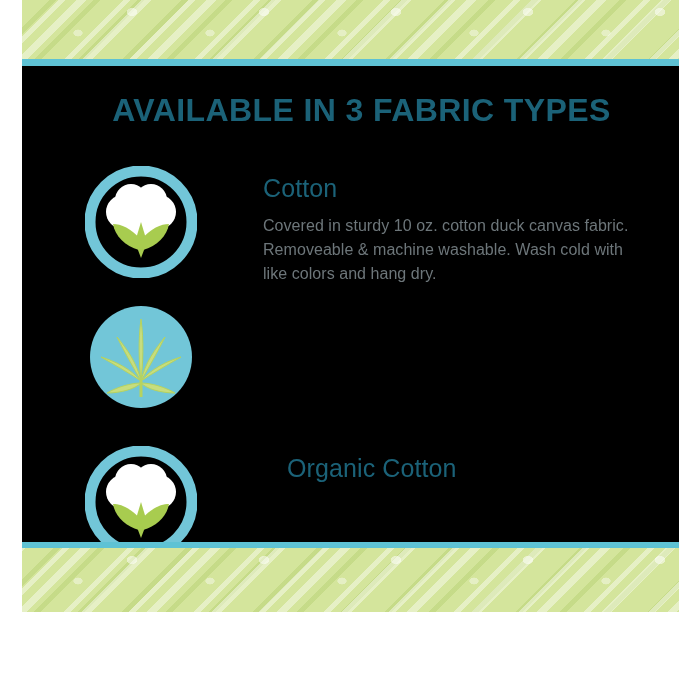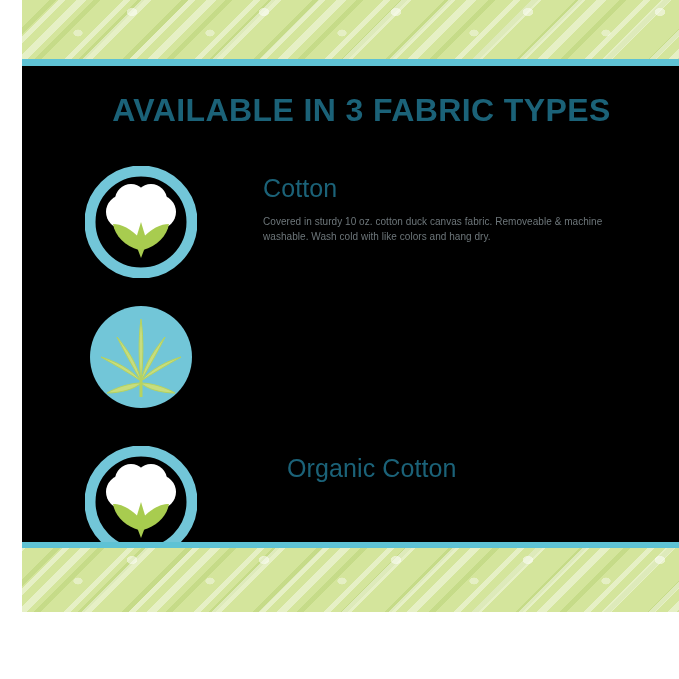--- a/index.html
+++ b/index.html
@@ -131,21 +131,21 @@
   }
   .row-heading {
     font-size: 25px;
     font-weight: normal;
     color: #1b6278;
     line-height: 1.1;
     margin: 0 0 11px 0;
     letter-spacing: 0.1px;
   }
   .row-body {
-    font-size: 10px;
+    font-size: 16px;
     line-height: 1.52;
     color: #6d767a;
     margin: 0;
     letter-spacing: 0.05px;
   }
 </style>
 </head>
 <body>
 
 <div class="page">

